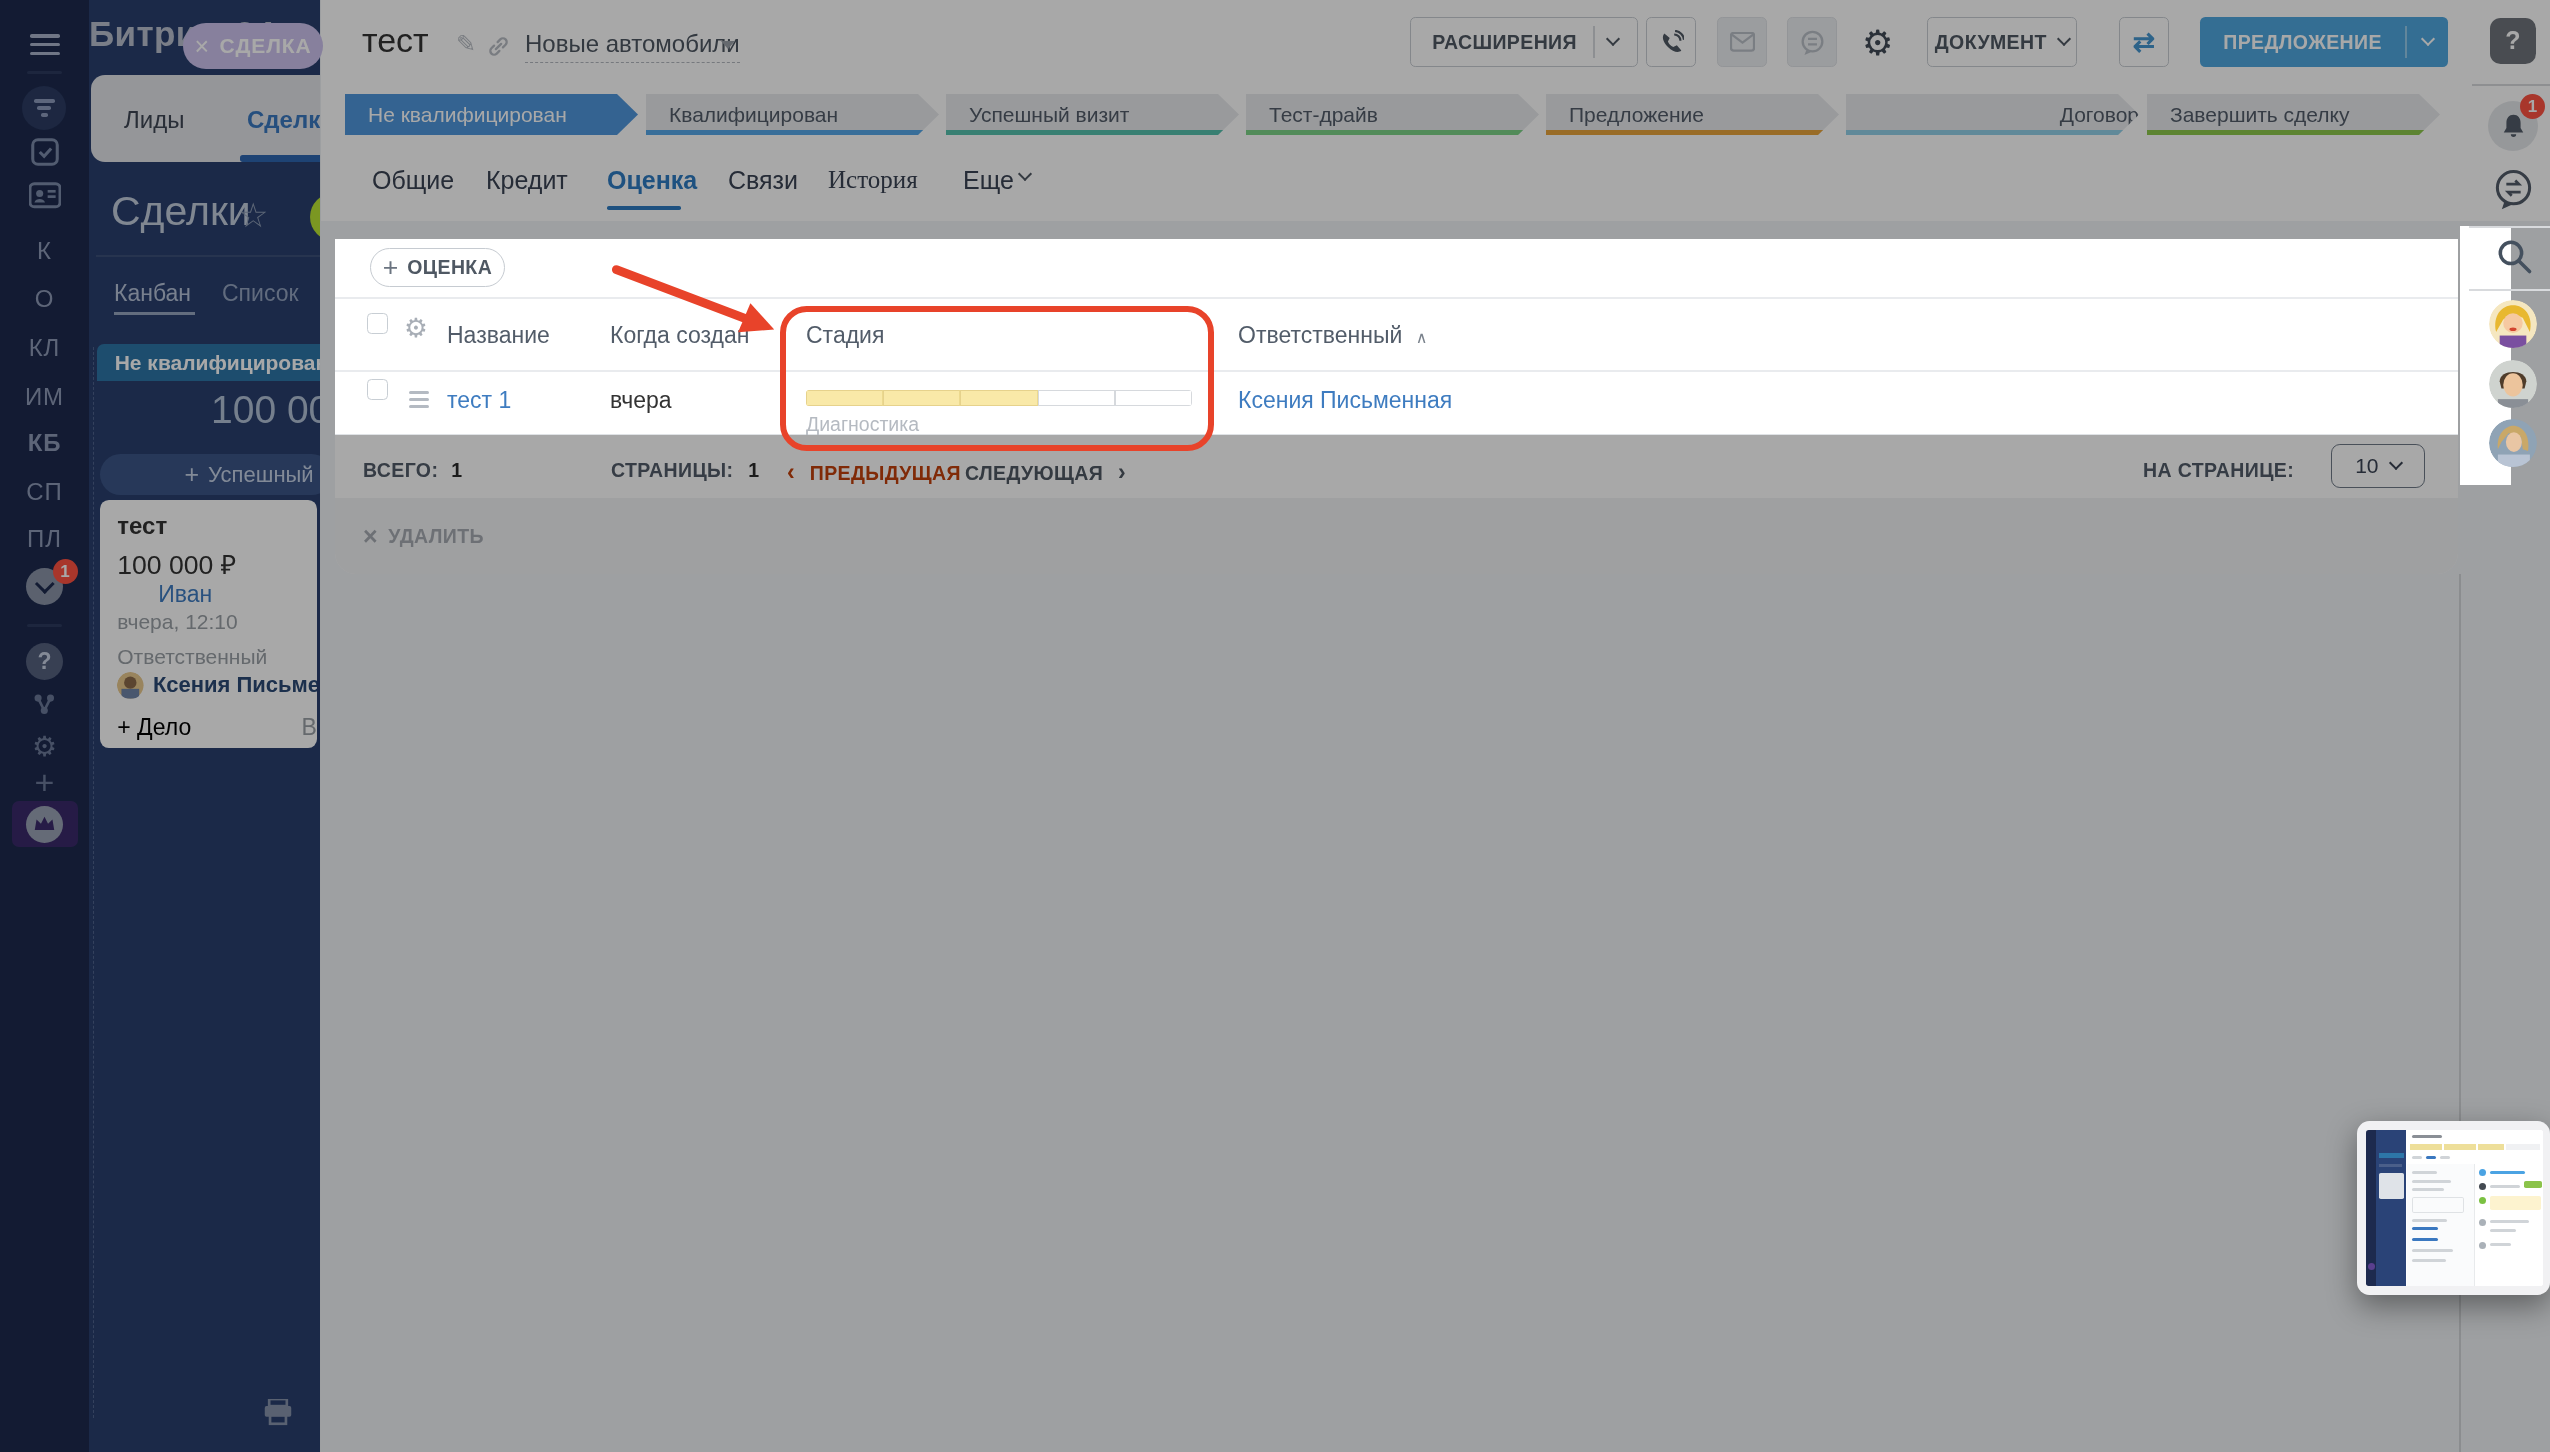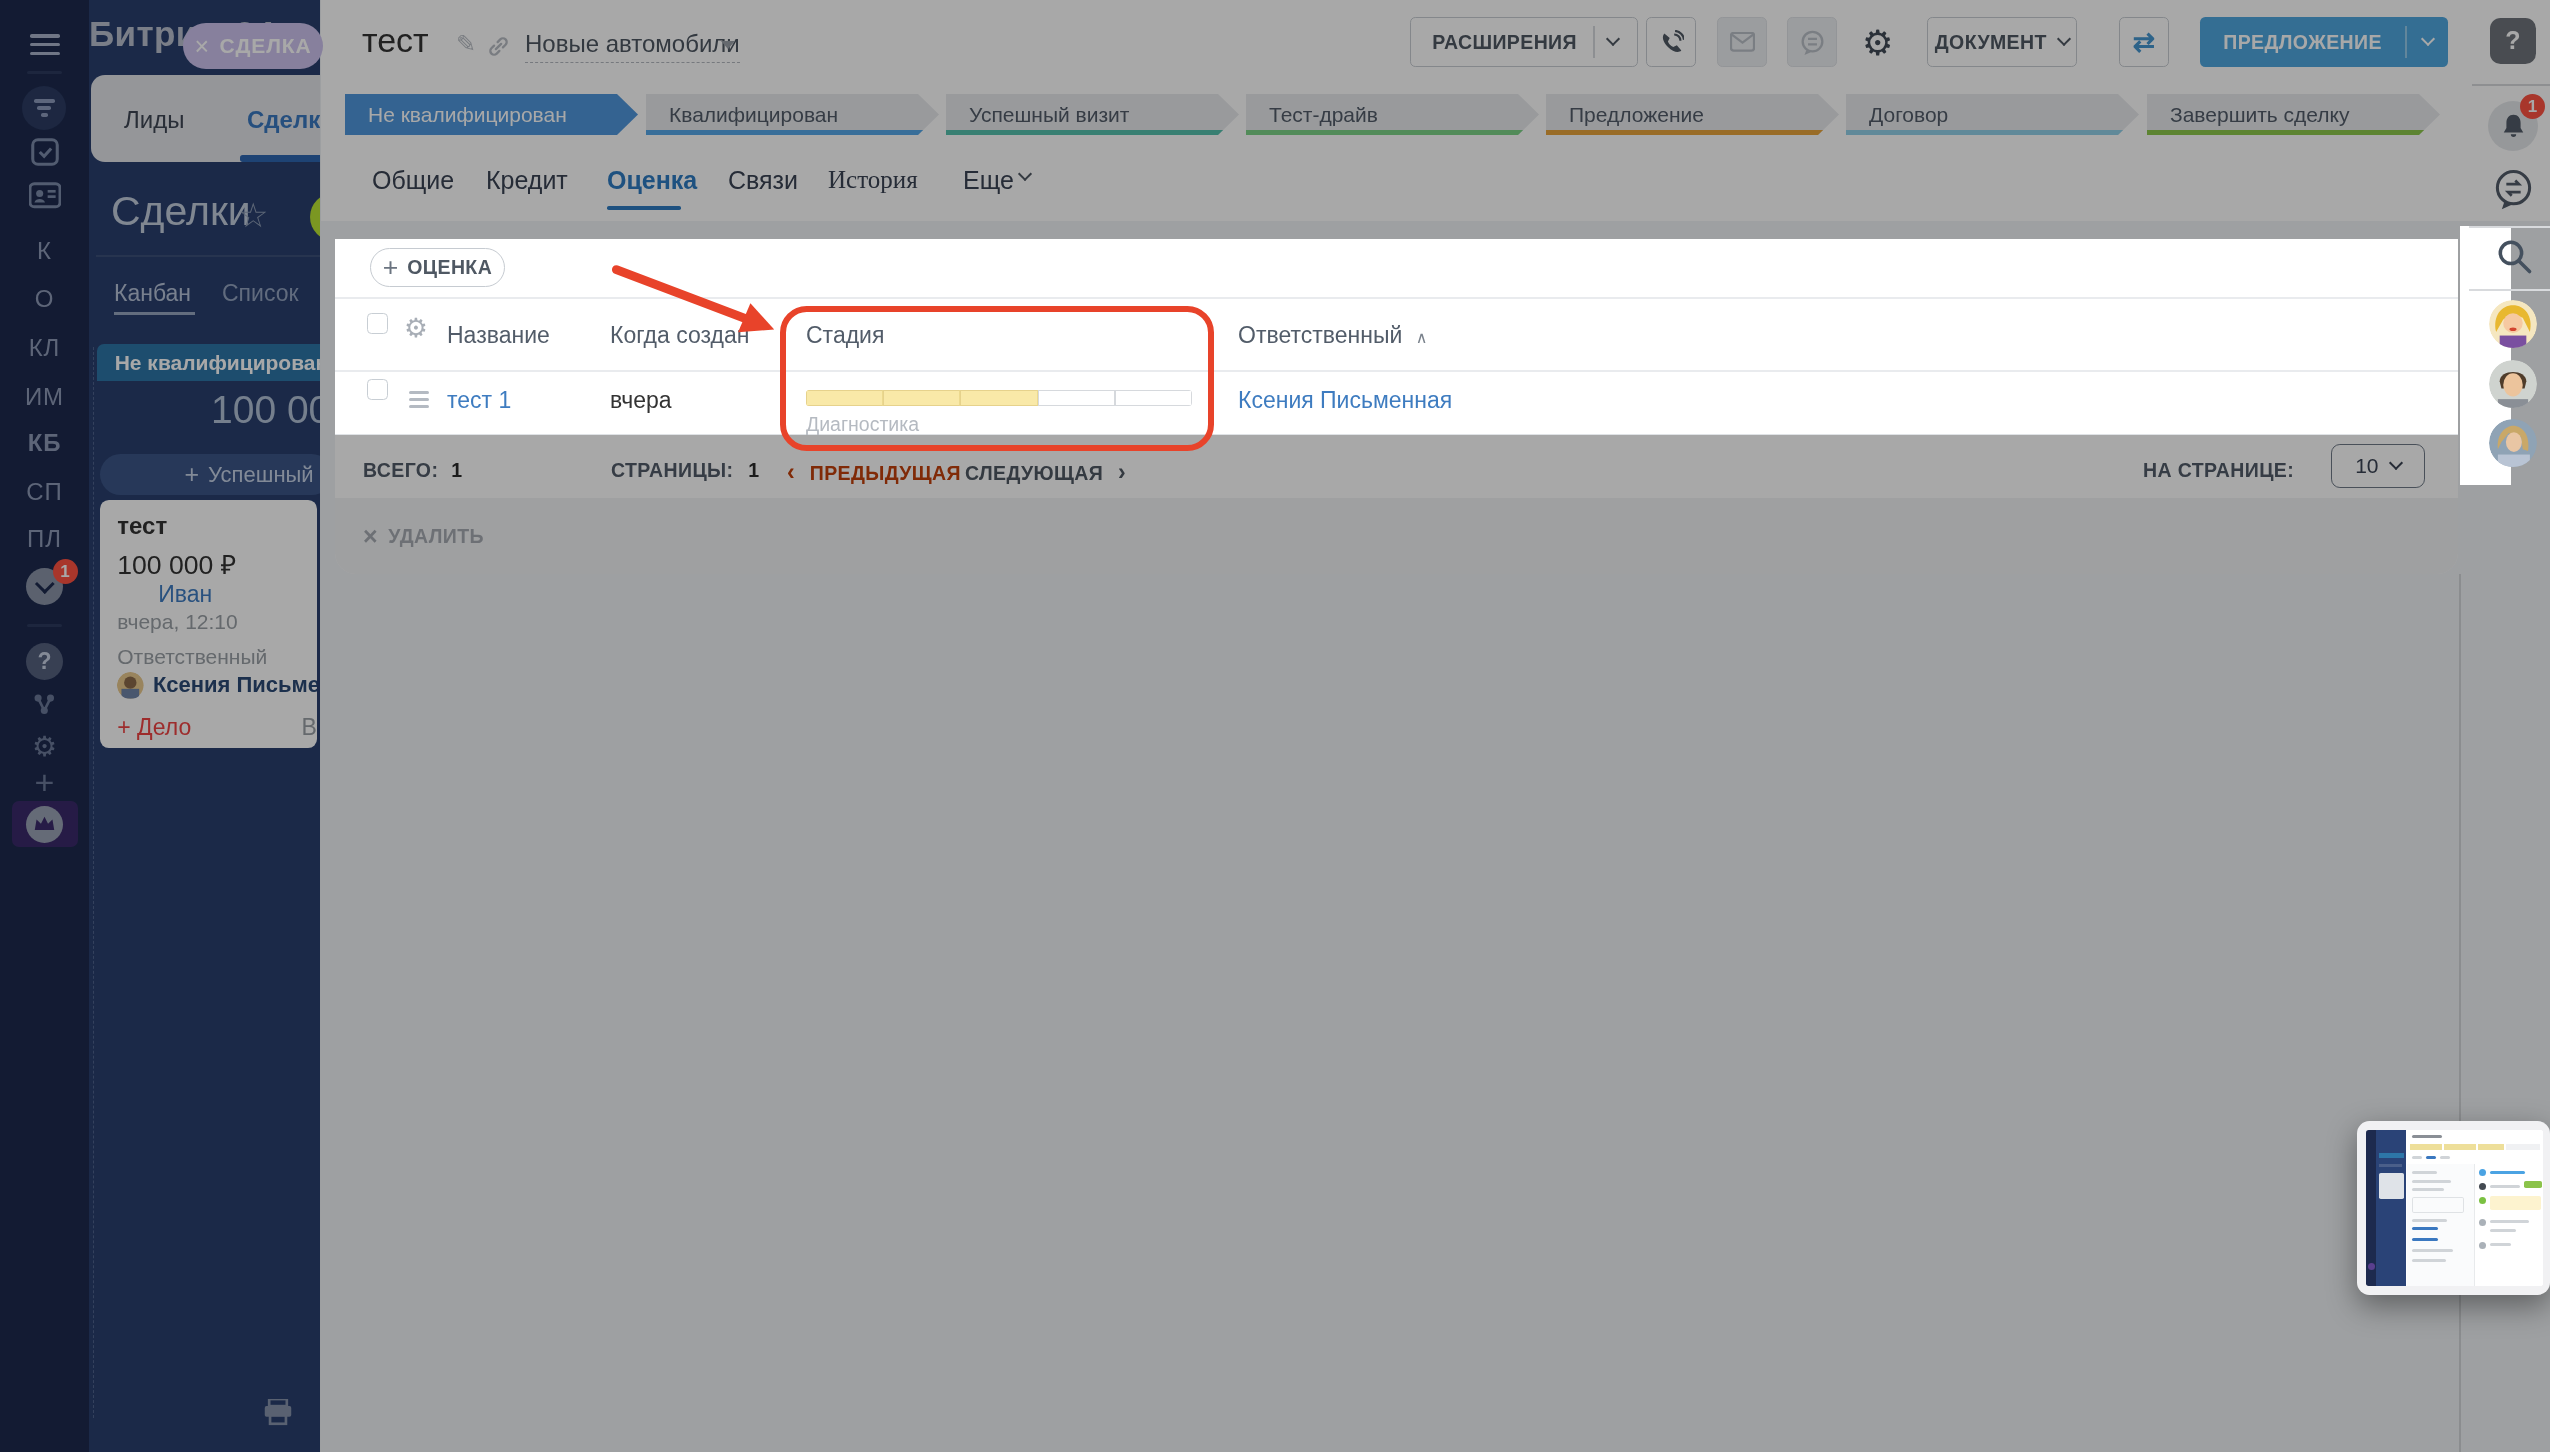--- a/index.html
+++ b/index.html
@@ -139,21 +139,21 @@
       <div class="in" style="top:110px;font-size:21px;color:#9aa0a6;">вчера, 12:10</div>
       <div class="in" style="top:145px;font-size:21px;color:#9aa0a6;">Ответственный</div>
       <div class="in" style="top:172px;">
         <svg width="26.6" height="26.6" style="vertical-align:middle;border-radius:50%;" viewBox="0 0 30 30">
             <circle cx="15" cy="15" r="15" fill="#e8c98e"></circle>
             <circle cx="15" cy="12" r="7" fill="#8a6a4a"></circle>
             <rect x="5" y="19" width="20" height="11" fill="#6f84a8"></rect>
           </svg>
         <span style="font-size:22px;font-weight:bold;color:#2b4a76;vertical-align:middle;margin-left:5.3px;">Ксения Письменная</span>
       </div>
-      <div class="in" style="top:214px;font-size:23px;color:#ef4444;">+ Дело</div>
+      <div class="in" style="top:214px;font-size:23px;color:#000000;">+ Дело</div>
       <div class="in" style="left:202px;top:214px;font-size:23px;color:#9aa0a6;">В</div>
     </div>
     <svg class="abs" style="left:174px;top:1399px;" width="30" height="26.6" viewBox="0 0 34 30">
       <rect x="7" y="0" width="20" height="8" fill="none" stroke="#8894ac" stroke-width="3"></rect>
       <rect x="2" y="8" width="30" height="12" rx="2" fill="#8894ac"></rect>
       <rect x="8" y="18" width="18" height="10" fill="none" stroke="#8894ac" stroke-width="3"></rect>
     </svg>
   </div>
 
   <div class="abs left-rail">
@@ -290,21 +290,21 @@
       <div class="strip" style="background:#56c1ad;"></div>
     </div>
   <div class="abs stage" style="left:1246px;">
       <span>Тест-драйв</span>
       <div class="strip" style="background:#7dd488;"></div>
     </div>
   <div class="abs stage" style="left:1546px;">
       <span>Предложение</span>
       <div class="strip" style="background:#e8a53c;"></div>
     </div>
-  <div class="abs stage" style="left:1846px;">
+  <div class="abs stage" style="left:1846px;justify-content:flex-end;">
       <span>Договор</span>
       <div class="strip" style="background:#92d0e8;"></div>
     </div>
   <div class="abs stage" style="left:2147px;">
       <span>Завершить сделку</span>
       <div class="strip" style="background:#8dc94c;"></div>
     </div>
 
   <div class="abs tab" style="left:372px;">Общие</div>
   <div class="abs tab" style="left:486px;">Кредит</div>

